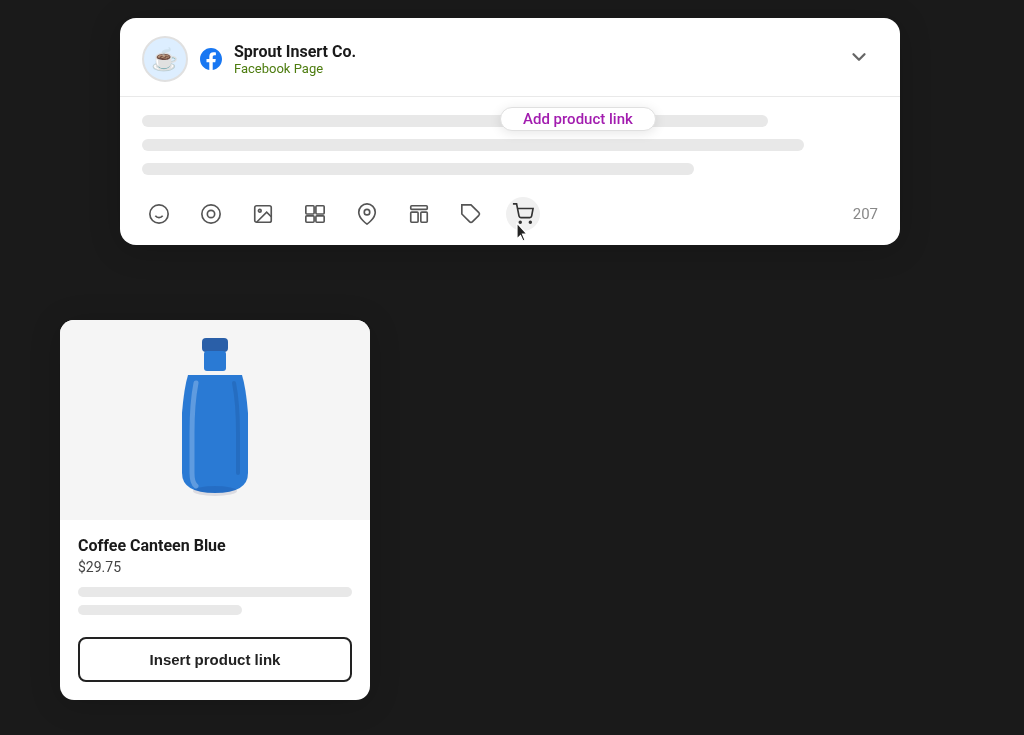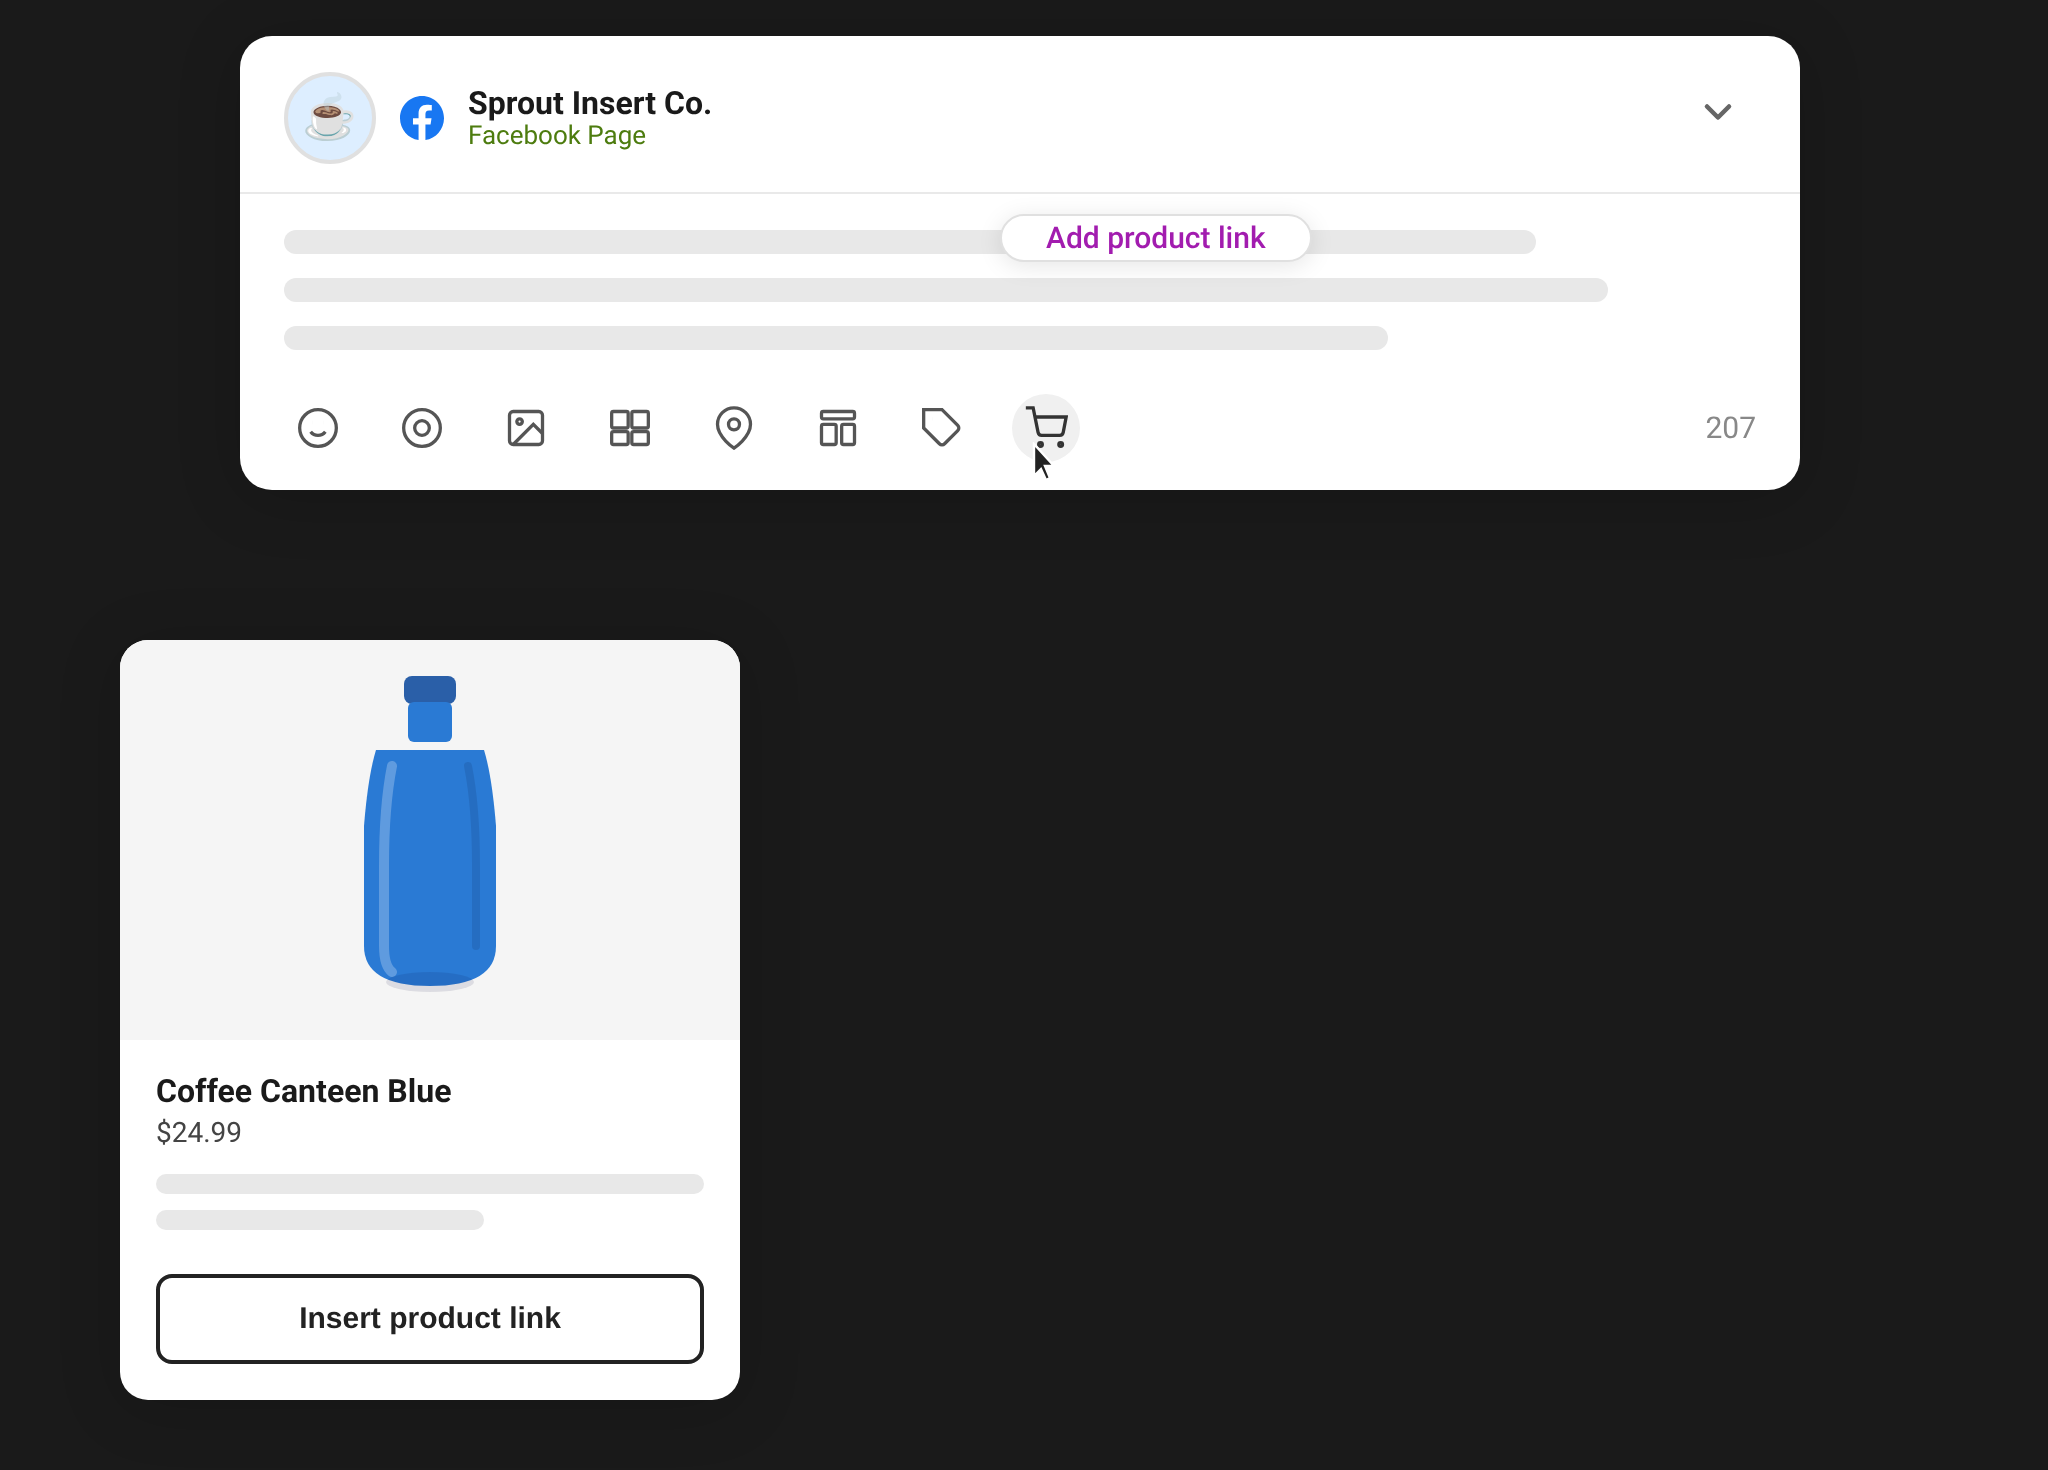--- a/index.html
+++ b/index.html
@@ -370,20 +370,20 @@
         <path d="M36 50 Q32 70 32 100 L32 140 Q32 150 36 153" stroke="rgba(255,255,255,0.25)" stroke-width="5" fill="none" stroke-linecap="round"></path>
 
         <path d="M74 50 Q78 70 78 100 L78 140" stroke="rgba(0,0,30,0.10)" stroke-width="4" fill="none" stroke-linecap="round"></path>
 
         <ellipse cx="55" cy="158" rx="22" ry="5" fill="rgba(0,0,60,0.10)"></ellipse>
       </svg>
     </div>
 
     <div class="product-info">
       <div class="product-name">Coffee Canteen Blue</div>
-      <div class="product-price">$24.99</div>
+      <div class="product-price">$29.75</div>
       <div class="product-desc-line" style="width:100%"></div>
       <div class="product-desc-line short"></div>
       <button class="insert-btn">Insert product link</button>
     </div>
   </div>
 
 </div>
 
 </body></html>

